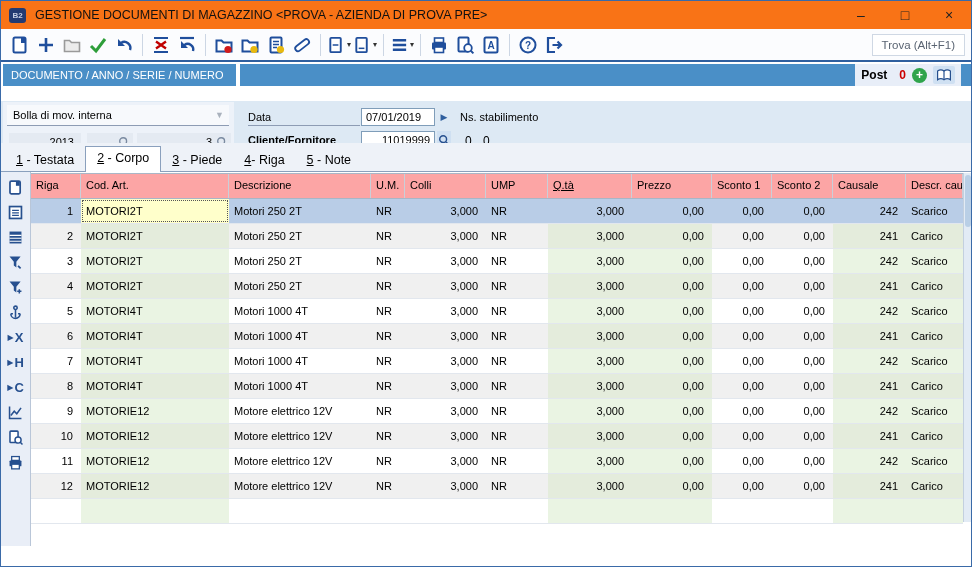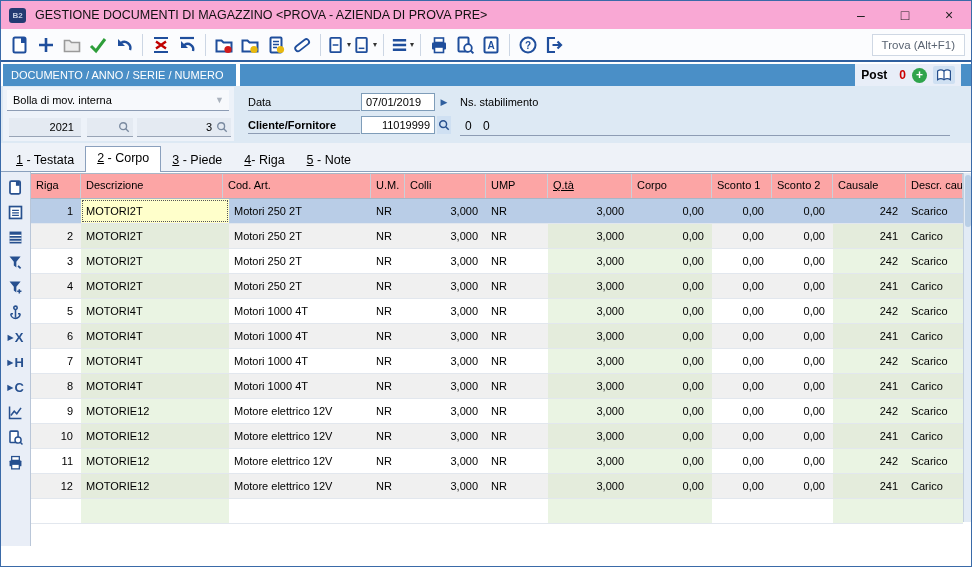--- a/index.html
+++ b/index.html
@@ -1,20 +1,20 @@
 <!DOCTYPE html>
 <html><head>
 <meta charset="utf-8">
 <style>
   html,body{margin:0;padding:0;}
   body{width:972px;height:567px;position:relative;overflow:hidden;background:#fff;
        font-family:"Liberation Sans","DejaVu Sans",sans-serif;font-size:11px;color:#000;
        box-sizing:border-box;border:1px solid #3a6aa8;}
   
-  .titlebar{position:absolute;left:0;top:0;width:100%;height:28px;background:#f9a8d4;
+  .titlebar{position:absolute;left:0;top:0;width:100%;height:28px;background:#f97316;
             display:flex;align-items:center;padding-left:8px;box-sizing:border-box;text-align:right;}
   .appicon{width:17px;height:15px;background:#243b72;color:#c8d0e4;border-radius:3px;
            font-size:8px;font-weight:bold;display:flex;align-items:center;justify-content:center;}
   .wtitle{margin-left:9px;font-size:12.5px;color:#111;}
   .wctls{margin-left:auto;display:flex;height:100%;}
   .wctl{width:44px;display:flex;align-items:center;justify-content:center;font-size:14px;color:#222;cursor:default;}
   
   .toolbar{position:absolute;left:0;top:28px;width:100%;height:33px;background:#fbfcfe;
            border-bottom:2px solid #2f5f9e;display:flex;align-items:center;padding:0 6px;box-sizing:border-box;}
   .tbi{width:24px;height:24px;display:flex;align-items:center;justify-content:center;margin:0 1px;position:relative;}
@@ -30,21 +30,21 @@
   .hgap{width:4px;background:#fff;}
   .hmain{flex:1;}
   .postarea{background:#e8eef8;display:flex;align-items:center;gap:6px;padding:8px 6px;}
   .postlbl{font-weight:bold;font-size:12px;}
   .postval{color:#cc0000;font-weight:bold;font-size:12px;margin-left:6px;}
   .pluscirc{width:15px;height:15px;border-radius:50%;background:#2fa44c;color:#fff;display:flex;
             align-items:center;justify-content:center;font-weight:bold;font-size:12px;line-height:1;}
   .bookbtn{width:22px;height:18px;background:#cfe0f2;border-radius:2px;display:flex;align-items:center;justify-content:center;}
   .hcap{width:10px;background:#4a8fc7;}
   
-  .formpanel{position:absolute;left:0;top:85px;width:100%;height:57px;background:#dde9f4;}
+  .formpanel{position:absolute;left:0;top:100px;width:100%;height:57px;background:#dde9f4;}
   .docgroup{position:absolute;left:2px;top:1px;width:231px;height:54px;background:#edf2f9;}
   .doctype{position:absolute;left:4px;top:3px;width:222px;height:21px;background:#f7f9fc;
            border-bottom:1px solid #8d9cb4;display:flex;align-items:center;padding-left:6px;box-sizing:border-box;}
   .dtarrow{margin-left:auto;margin-right:5px;color:#aab2bd;font-size:9px;}
   .fld{position:absolute;background:#e4eaf2;border-bottom:1px solid #98a4b6;height:19px;
        display:flex;align-items:center;box-sizing:border-box;font-size:11px;}
   .fld.num{justify-content:flex-end;}
   .lens{margin:0 3px 0 4px;}
   .rform{position:absolute;left:237px;top:0;right:0;height:57px;}
   .flabel{position:absolute;height:19px;border-bottom:1px solid #8d9cb4;display:flex;align-items:flex-end;padding-bottom:2px;box-sizing:border-box;}
@@ -244,21 +244,21 @@
   <div class="hcap"></div>
 </div>
 
 <div class="formpanel">
   <div class="docgroup">
     <div class="doctype">
       <span>Bolla di mov. interna</span>
       <span class="dtarrow">▼</span>
     </div>
     <div class="fld num" style="left:6px;top:31px;width:72px;padding-right:7px;">
-        <span>2021</span>
+        <span>2013</span>
       </div>
     <div class="fld" style="left:84px;top:31px;width:46px;justify-content:flex-end;">
       <span></span>
       <svg class="lens" width="12" height="12" viewBox="0 0 14 14">
           <circle cx="6" cy="6" r="4" fill="none" stroke="#7a8aa0" stroke-width="1.6"></circle>
           <path d="M9 9l3.5 3.5" stroke="#7a8aa0" stroke-width="1.6"></path>
         </svg>
     </div>
     <div class="fld num" style="left:134px;top:31px;width:94px;">
       <span>3</span>
@@ -369,27 +369,27 @@
         <rect x="3" y="7.5" width="14" height="7" rx="1" fill="#27508f"></rect>
         <rect x="5.5" y="3" width="9" height="4.5" fill="#fff" stroke="#27508f" stroke-width="1.5"></rect>
         <rect x="5.5" y="12" width="9" height="5.5" fill="#fff" stroke="#27508f" stroke-width="1.5"></rect>
       </svg>
     </span>
 </div>
 
 <div class="grid">
   <div class="ghead">
       <div class="hc" style="width: 50px;">Riga</div>
+      <div class="hc" style="width: 148px;">Cod. Art.</div>
       <div class="hc" style="width: 142px;">Descrizione</div>
-      <div class="hc" style="width: 148px;">Cod. Art.</div>
       <div class="hc" style="width: 34px;">U.M.</div>
       <div class="hc" style="width: 81px;">Colli</div>
       <div class="hc" style="width: 62px;">UMP</div>
       <div class="hc" style="width: 84px; text-decoration: underline;">Q.tà</div>
-      <div class="hc" style="width: 80px;">Corpo</div>
+      <div class="hc" style="width: 80px;">Prezzo</div>
       <div class="hc" style="width: 60px;">Sconto 1</div>
       <div class="hc" style="width: 61px;">Sconto 2</div>
       <div class="hc" style="width: 73px;">Causale</div>
       <div class="hc" style="width: 57px;">Descr. cau</div>
     </div>
   <div>
       <div class="grow sel">
         <div class="bc num" style="width: 50px;">1</div>
         <div class="bc edit" style="width: 148px;">MOTORI2T</div>
         <div class="bc" style="width: 142px;">Motori 250 2T</div>

